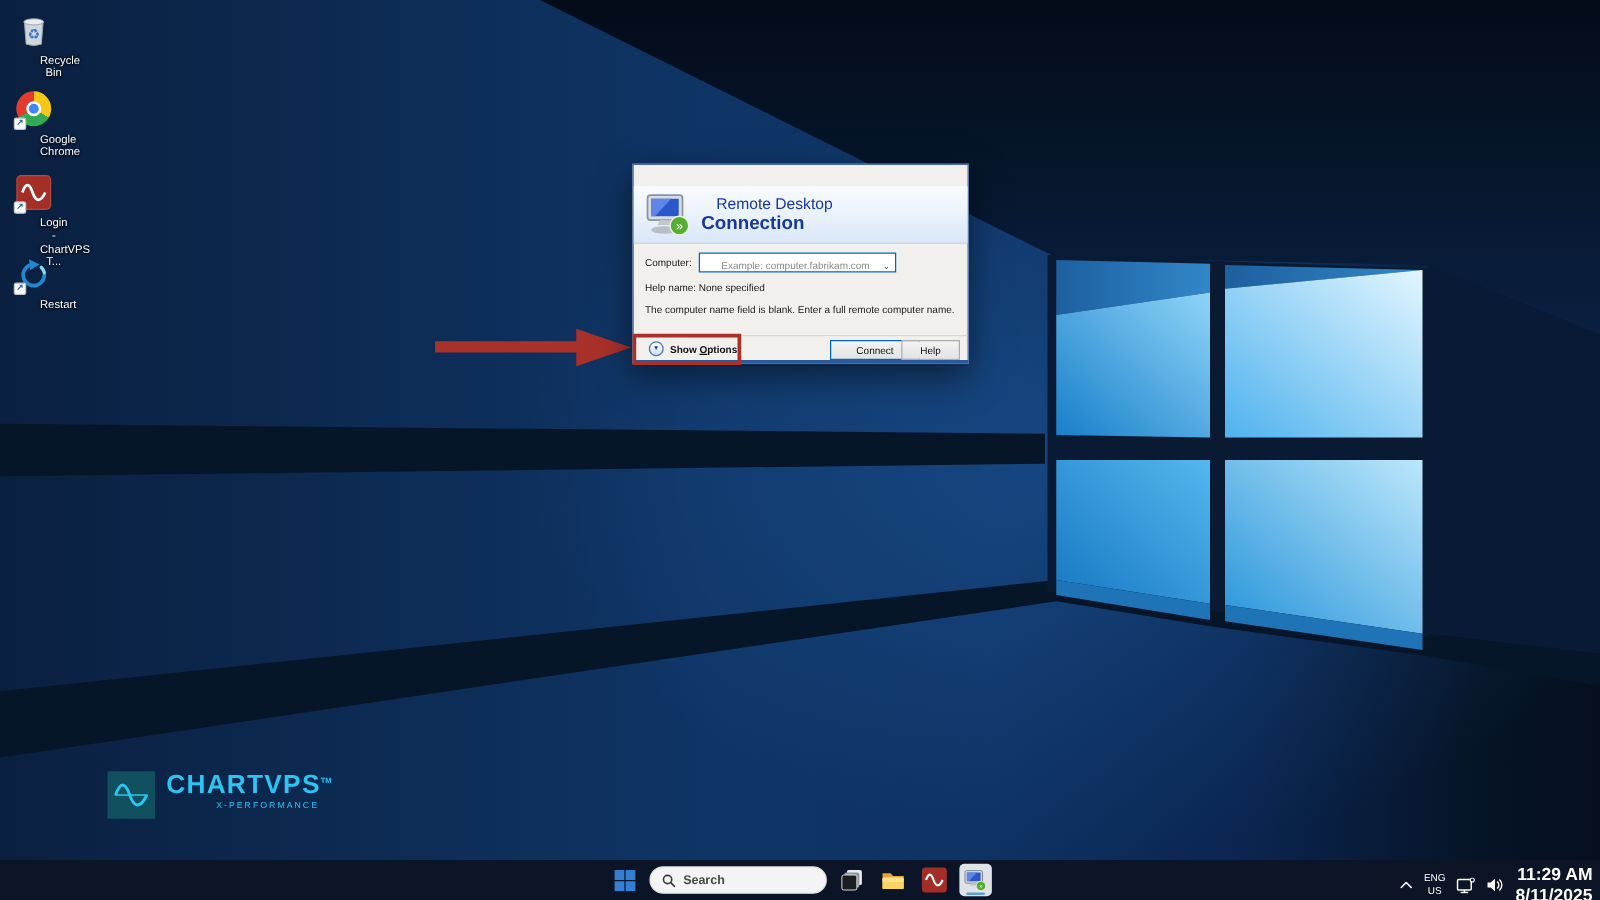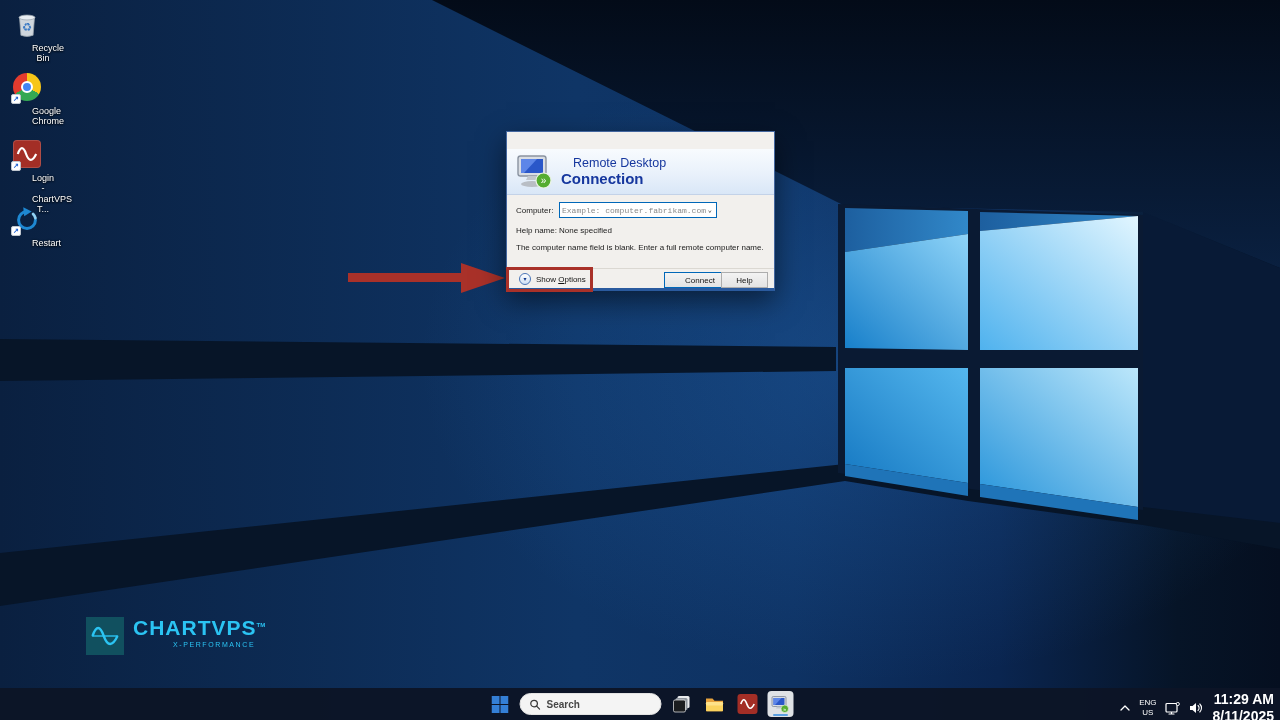--- a/index.html
+++ b/index.html
@@ -58,29 +58,29 @@
   #rdc .cap-btns span { width:26px; text-align:center; font-size:9px; line-height:17px; color:#222; }
   #rdc .cap-btns .cap-max { color:#c0c0c0; }
   #rdc .banner { position:absolute; left:0; top:17px; right:0; height:46px;
     background:linear-gradient(180deg,#f8fbfe 0%, #e9f1fb 55%, #d9e7f7 100%);
     border-bottom:1px solid #c3d2e8; }
   #rdc .banner .b-ic { position:absolute; left:8px; top:5px; }
   #rdc .banner .b-l1 { position:absolute; left:54px; top:7px; font-size:12.5px; color:#16379e;margin-left:12px; }
   #rdc .banner .b-l2 { position:absolute; left:54px; top:21px; font-size:15px; font-weight:bold; color:#16379e; }
   #rdc .f-label { position:absolute; font-size:8px; color:#1a1a1a; }
   #rdc .combo { position:absolute; left:52px; top:70px; width:158px; height:16px; background:#fff;
-    border:1px solid #0067b8; display:flex; align-items:center; padding-left:2px;font-family:Liberation Mono, monospace; }
+    border:1px solid #0067b8; display:flex; align-items:flex-end; padding-left:17px; }
   #rdc .combo .ph { font-size:8px; color:#8a8a8a; }
   #rdc .combo .chev { margin-left:auto; padding-right:4px; font-size:7px; color:#444; }
   #rdc .warn { position:absolute; left:9px; top:111px; width:252px; font-size:8px; line-height:1.3; color:#1a1a1a; }
   #rdc .divider { position:absolute; left:0; right:0; top:136px; height:1px; background:#dbd8d2; }
   #rdc .show-opt { position:absolute; left:12px; top:141px; display:flex; align-items:center; }
   #rdc .so-ic { width:12px; height:12px; border-radius:50%; border:1px solid #4a76b8;
     background:linear-gradient(180deg,#ffffff,#cfe0f4); font-size:6px; line-height:10px; text-align:center; color:#123a8e; }
-  #rdc .so-lbl { margin-left:5px; font-size:8px; color:#111; }
+  #rdc .so-lbl { margin-left:5px; font-size:8px; color:#111;font-weight:bold; }
   #rdc .red-box { position:absolute; left:-1px; top:135px; width:87px; height:25px; border:3px solid #a93129; }
   #rdc .btn { position:absolute; top:140px; height:16px; font-size:8px; color:#111;
     background:linear-gradient(180deg,#f3f3f3,#e3e3e3); border:1px solid #adadad;
     display:flex; align-items:center; justify-content:center; }
   #rdc .btn.default { border-color:#0067b8; }
   #rdc .btn-connect { left:157px; width:72px; }
   #rdc .btn-help { left:214px; width:47px; }
   
   #taskbar { position:absolute; left:0; right:0; bottom:0; height:32px; background:rgba(12,21,38,.97); }
   #tb-center { position:absolute; left:50%; top:0; transform:translateX(-50%); height:100%;

